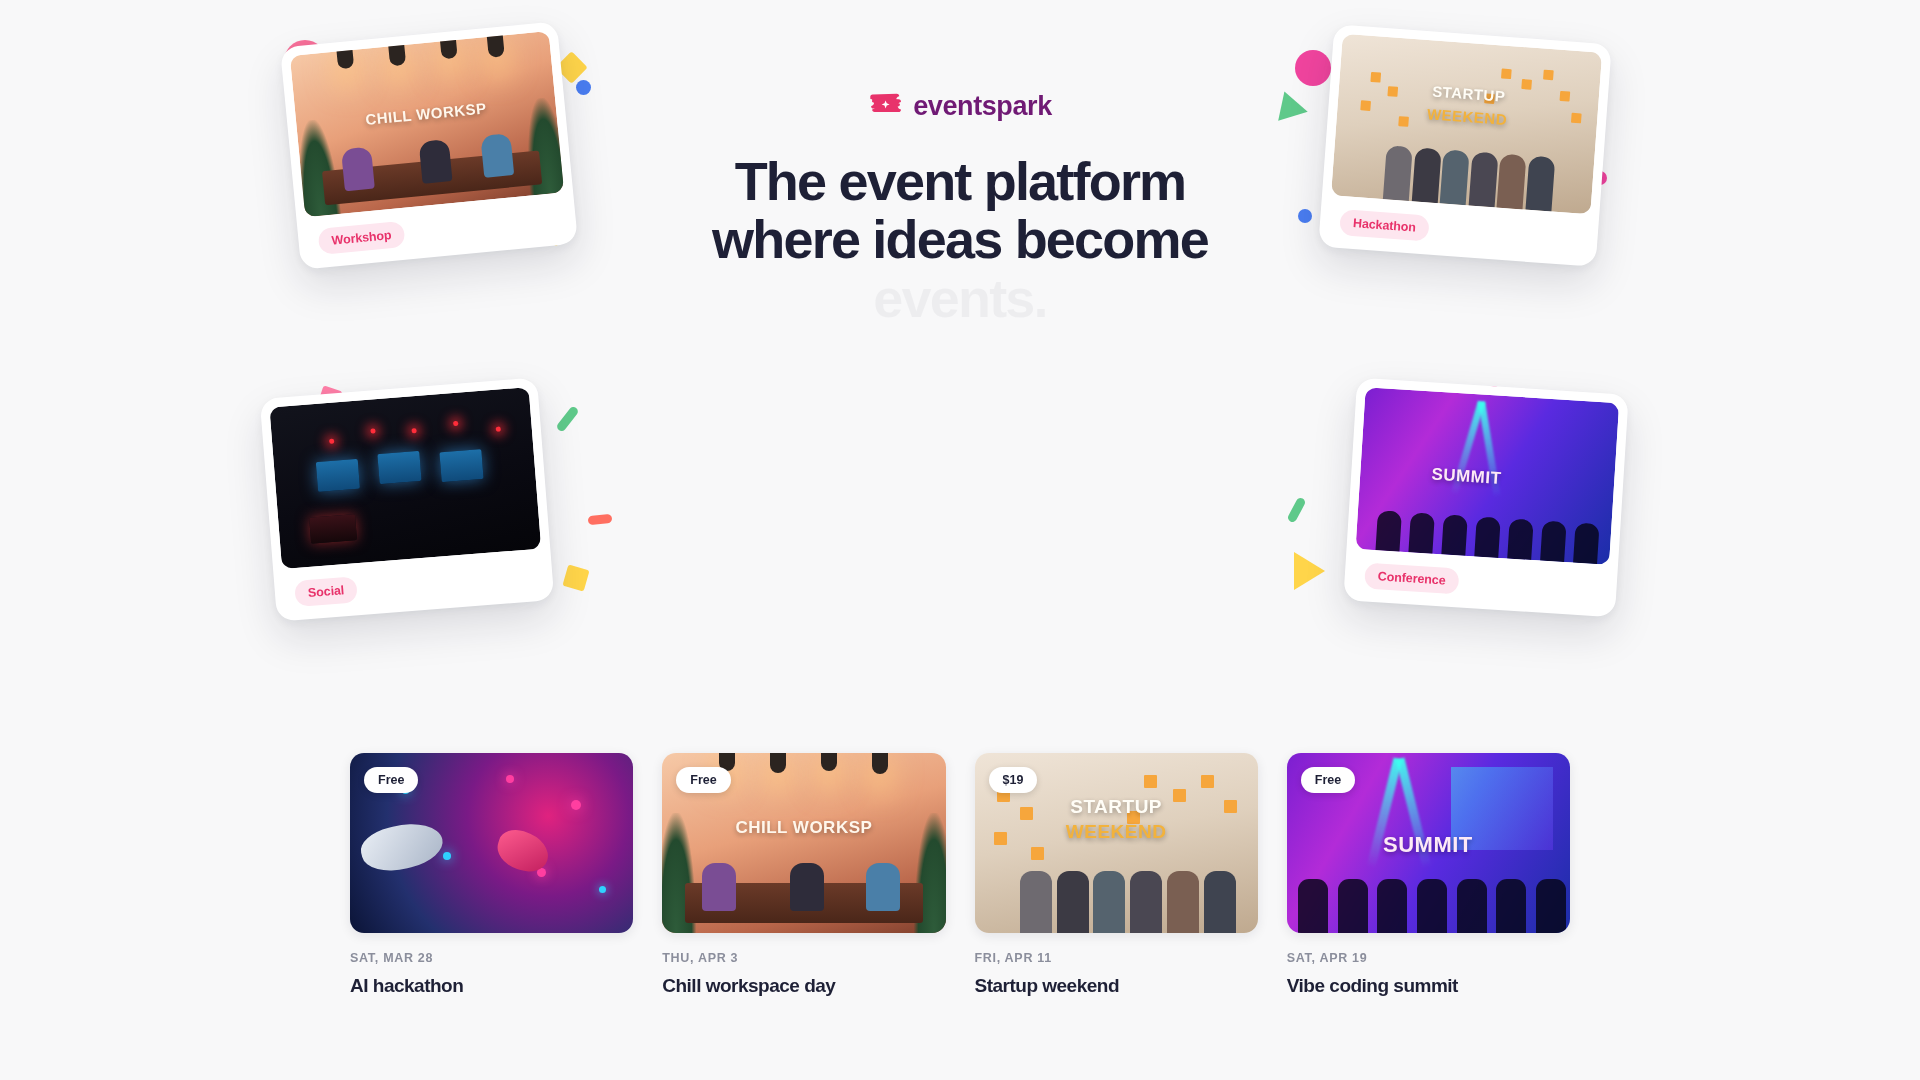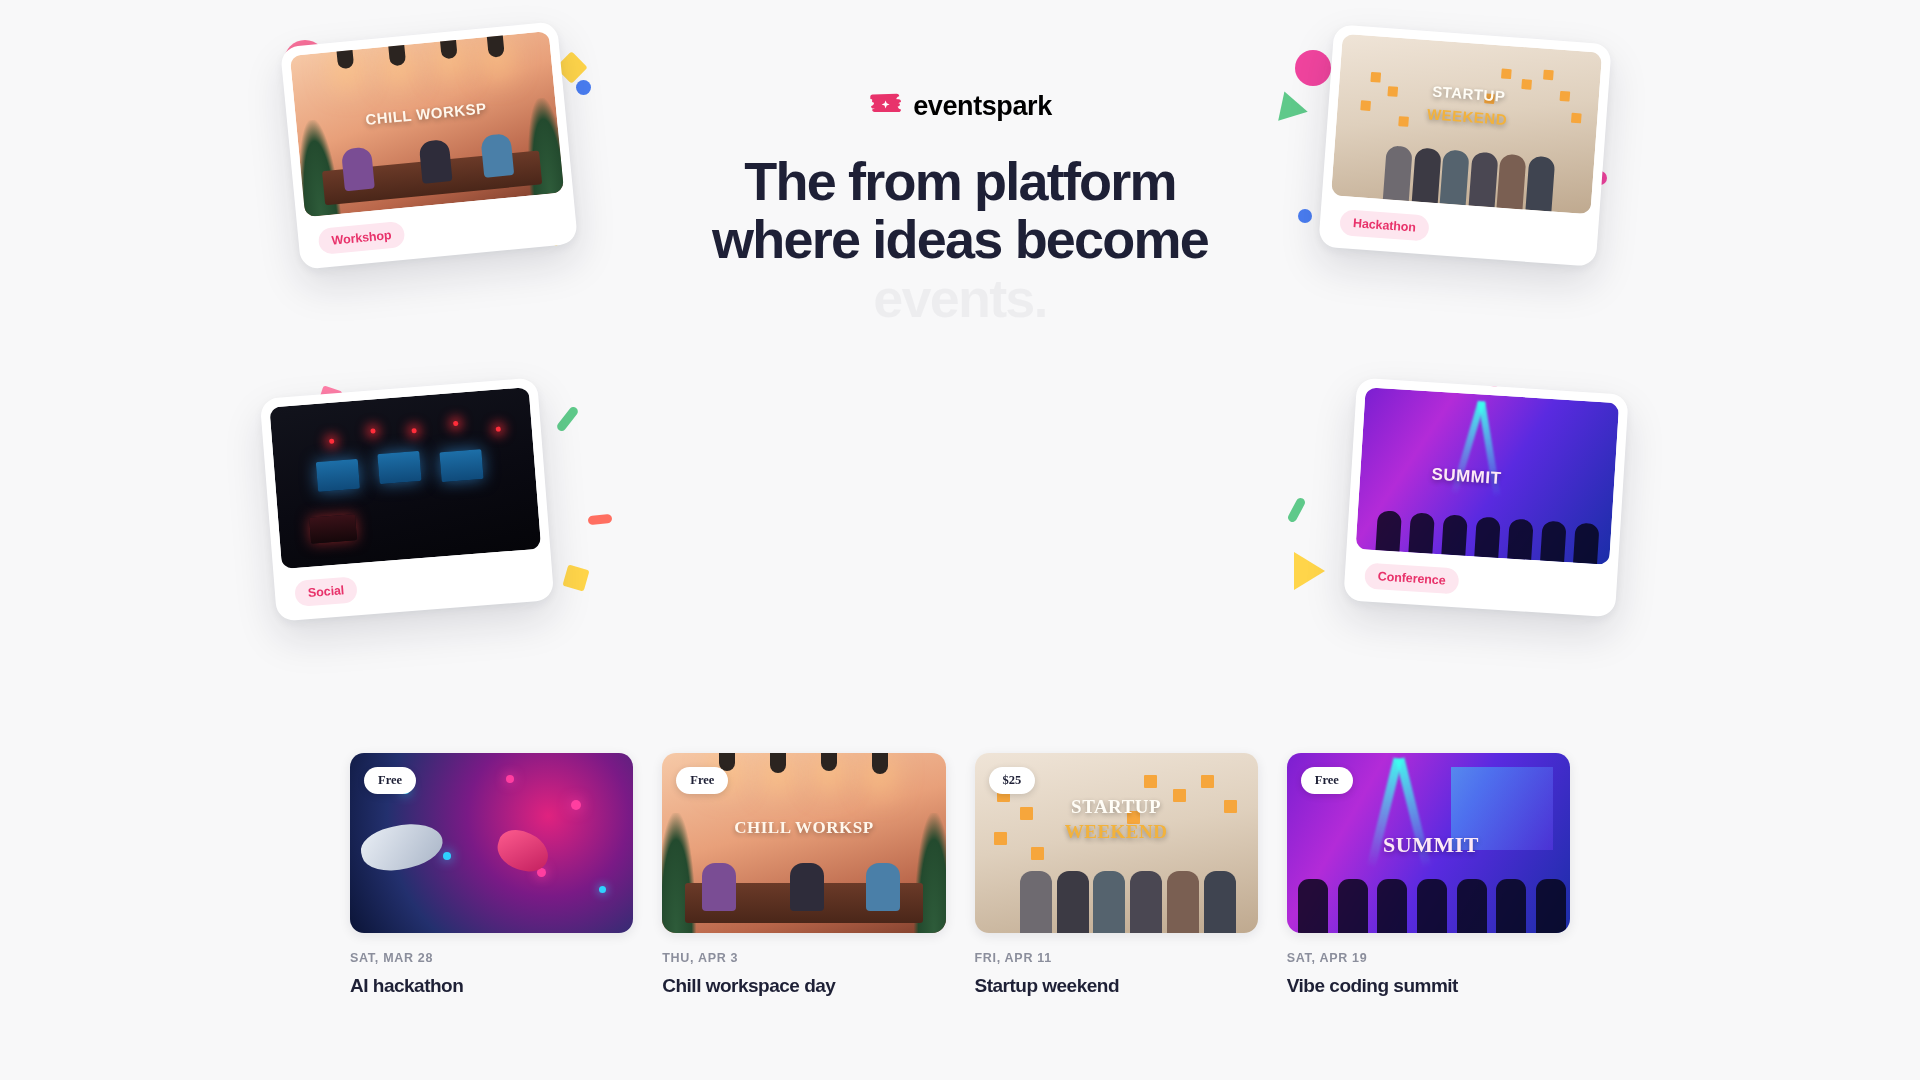--- a/index.html
+++ b/index.html
@@ -19,21 +19,21 @@
     position: absolute; left: 50%; top: 92px;
     transform: translateX(-50%);
     width: 760px; text-align: center; z-index: 6;
   }
   .logo-row {
     display: flex; align-items: center; justify-content: center;
     gap: 11px; margin-bottom: 32px;
   }
   .logo-ticket { display: block; }
   .logo-word {
-    font-size: 27px; font-weight: 700; color: #000000;
+    font-size: 27px; font-weight: 700; color: #701a75;
     letter-spacing: -0.4px; line-height: 1; text-align: right;
   }
   .headline {
     font-size: 54px; line-height: 1.08; font-weight: 800;
     letter-spacing: -1.8px; color: #1e2036;
   }
   .headline .ln { display: block; white-space: nowrap; }
   .headline .ghost { color: #1e2036; opacity: 0.045; }
   .sub {
     margin: 43px auto 0; max-width: 520px;
@@ -120,21 +120,20 @@
   }
   .grid {
     display: grid; grid-template-columns: repeat(4, 1fr);
     gap: 29px; margin-top: 53px;
   }
   .ev-card { cursor: pointer; }
   .ev-thumb {
     position: relative; width: 100%; height: 180px;
     border-radius: 14px; overflow: hidden;
     box-shadow: 0 3px 12px rgba(25,27,45,.09);
-    font-family: Liberation Serif, serif;
   }
   .price {
     position: absolute; left: 14px; top: 14px; z-index: 3;
     background: #ffffff; color: #1e2036;
     font-size: 12.5px; font-weight: 700;
     padding: 6px 14px; border-radius: 999px;
     box-shadow: 0 2px 7px rgba(0,0,0,.14);
   }
   .ev-date {
     margin-top: 18px; font-size: 12.5px; font-weight: 600;
@@ -273,21 +272,21 @@
                      C30.8 10.1 29.5 11.5 29.6 13.4 C29.7 15.3 31.1 16.6 33.1 16.9
                      C33.3 18.4 32.4 19.6 30.7 19.6 L7.0 20.3 C5.4 20.4 4.3 19.5 4.3 18.0
                      C6.3 17.4 7.6 16.0 7.5 14.1 C7.4 12.2 6.0 10.9 4.0 10.6 Z" fill="#e8336b" transform="rotate(2 18 13)"></path>
             <path d="M17.6 8.4 L18.7 11.3 L21.6 12.4 L18.7 13.5 L17.6 16.4 L16.5 13.5 L13.6 12.4 L16.5 11.3 Z" fill="#ffffff"></path>
           </svg>
         </span>
         <span class="logo-word">eventspark</span>
       </div>
 
       <h1 class="headline">
-        <span class="ln">The from platform</span>
+        <span class="ln">The event platform</span>
         <span class="ln">where ideas become</span>
         <span class="ln ghost">events.</span>
       </h1>
 
 
 
     </div>
   </div>
 
   <div class="section">
@@ -329,21 +328,21 @@
               <div class="person" style="left:45%;width:34px;height:48px;background:#2e2c3a;"></div>
               <div class="person" style="left:72%;width:34px;height:48px;background:#4a7fa8;"></div>
             </div>
           </div>
           <div class="ev-date">THU, APR 3</div>
           <div class="ev-name">Chill workspace day</div>
         </div>
 
         <div class="ev-card">
           <div class="ev-thumb">
-            <span class="price">$25</span>
+            <span class="price">$19</span>
             <div class="art art-startup">
               <div class="note" style="left:8%;top:20%;width:13px;height:13px;"></div>
               <div class="note" style="left:16%;top:30%;width:13px;height:13px;"></div>
               <div class="note" style="left:7%;top:44%;width:13px;height:13px;"></div>
               <div class="note" style="left:20%;top:52%;width:13px;height:13px;"></div>
               <div class="note" style="left:60%;top:12%;width:13px;height:13px;"></div>
               <div class="note" style="left:70%;top:20%;width:13px;height:13px;"></div>
               <div class="note" style="left:80%;top:12%;width:13px;height:13px;"></div>
               <div class="note" style="left:88%;top:26%;width:13px;height:13px;"></div>
               <div class="note" style="left:54%;top:32%;width:13px;height:13px;"></div>

